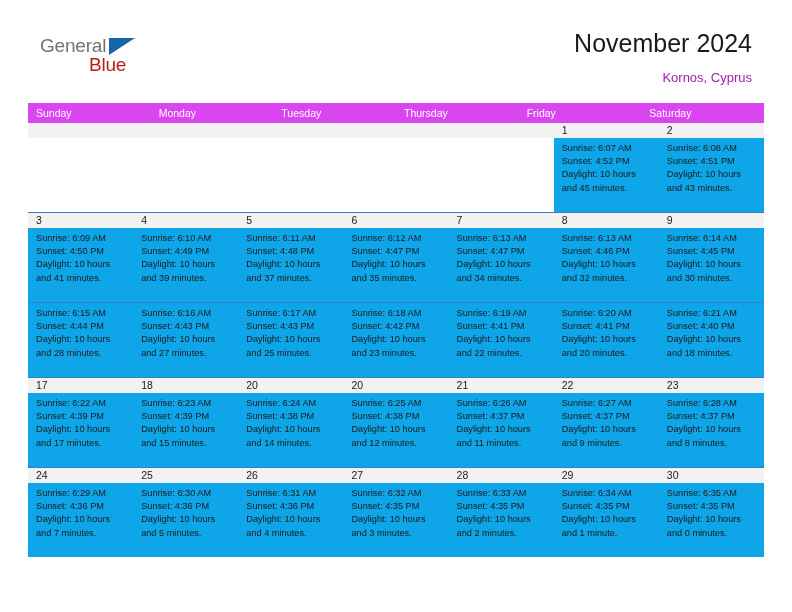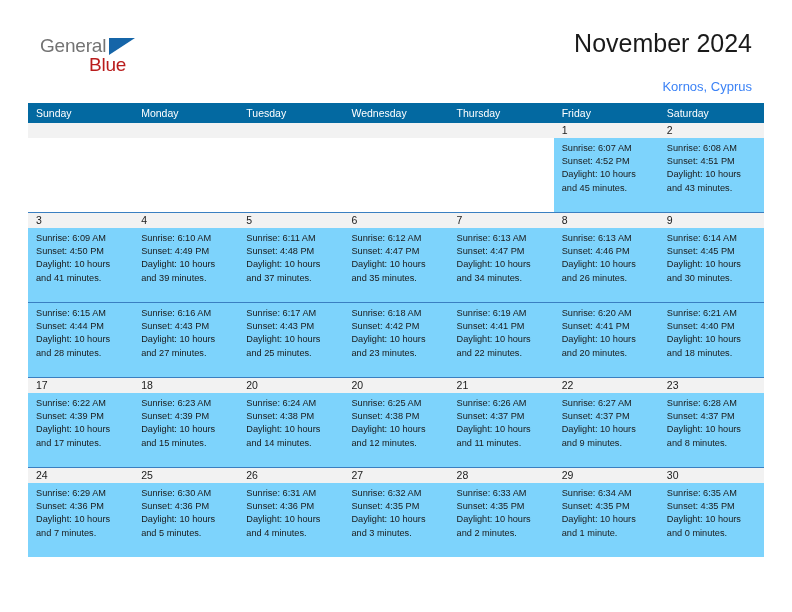--- a/index.html
+++ b/index.html
@@ -76,40 +76,40 @@
     text-align: right;
   }
   .cal-title {
     font-size: 25px;
     font-weight: 400;
     color: #1a1a1a;
     line-height: 30px;
     white-space: nowrap;
   }
   .cal-subtitle {
-    margin-top: 21px;
+    margin-top: 12px;
     font-size: 13px;
     font-weight: 400;
-    color: #3b82f6;
+    color: #a21caf;
     line-height: 16px;
     white-space: nowrap;
   }
 
   
   .calendar {
     position: absolute;
     left: 28px;
     top: 103px;
     width: 736px;
   }
   .dow-row {
     display: flex;
     width: 736px;
     height: 20px;
-    background: #0369a1;
+    background: #d946ef;
   }
   .dow-cell {
     flex: 1 1 0;
     box-sizing: border-box;
     padding-left: 8px;
     color: #ffffff;
     font-size: 10.5px;
     line-height: 20px;
     white-space: nowrap;
     overflow: hidden;
@@ -136,21 +136,21 @@
     font-size: 10.5px;
     line-height: 15px;
     color: #1a1a1a;
     white-space: nowrap;
     overflow: hidden;
   }
   .week-body {
     display: flex;
     width: 736px;
     height: 74px;
-    background: #7dd3fc;
+    background: #0ea5e9;
   }
   .day-cell {
     flex: 1 1 0;
     box-sizing: border-box;
     padding: 4px 6px 0 8px;
     overflow: hidden;
   }
   .day-line {
     font-size: 9.2px;
     line-height: 13.2px;
@@ -176,21 +176,20 @@
       <div class="cal-title">November 2024</div>
       <div class="cal-subtitle">Kornos, Cyprus</div>
     </div>
   </div>
 
   <div class="calendar">
     <div class="dow-row">
       <div class="dow-cell">Sunday</div>
       <div class="dow-cell">Monday</div>
       <div class="dow-cell">Tuesday</div>
-      <div class="dow-cell">Wednesday</div>
       <div class="dow-cell">Thursday</div>
       <div class="dow-cell">Friday</div>
       <div class="dow-cell">Saturday</div>
     </div>
 
     <div id="weeks-container">
         <div class="week">
           <div class="week-numbers">
             <div class="num-cell"></div>
             <div class="num-cell"></div>
@@ -258,21 +257,21 @@
             <div class="day-cell">
               <div class="day-line">Sunrise: 6:13 AM</div>
               <div class="day-line">Sunset: 4:47 PM</div>
               <div class="day-line">Daylight: 10 hours</div>
               <div class="day-line">and 34 minutes.</div>
             </div>
             <div class="day-cell">
               <div class="day-line">Sunrise: 6:13 AM</div>
               <div class="day-line">Sunset: 4:46 PM</div>
               <div class="day-line">Daylight: 10 hours</div>
-              <div class="day-line">and 26 minutes.</div>
+              <div class="day-line">and 32 minutes.</div>
             </div>
             <div class="day-cell">
               <div class="day-line">Sunrise: 6:14 AM</div>
               <div class="day-line">Sunset: 4:45 PM</div>
               <div class="day-line">Daylight: 10 hours</div>
               <div class="day-line">and 30 minutes.</div>
             </div>
           </div>
         </div>
         <div class="week">

